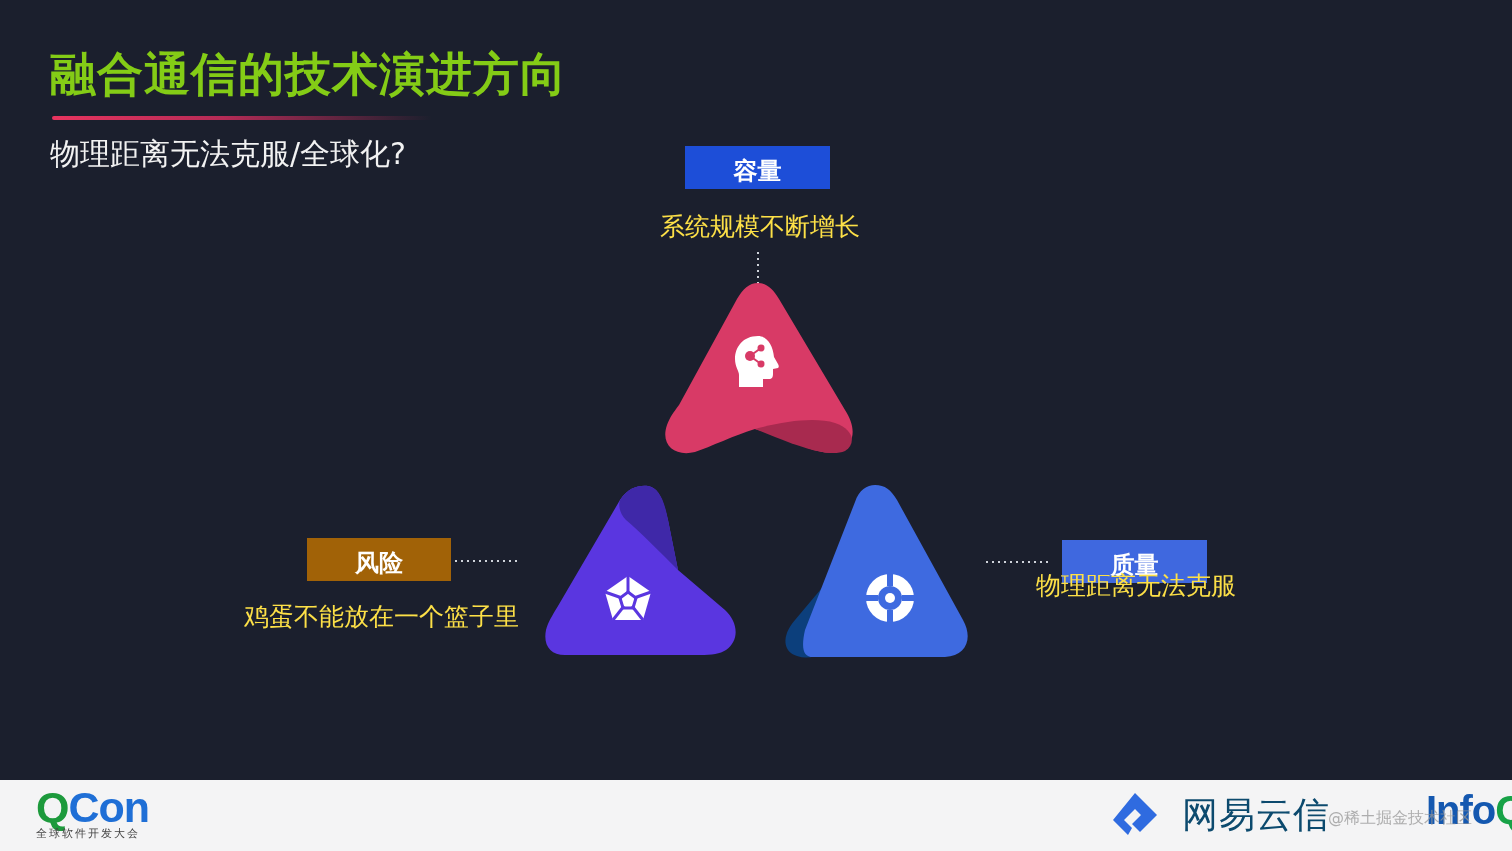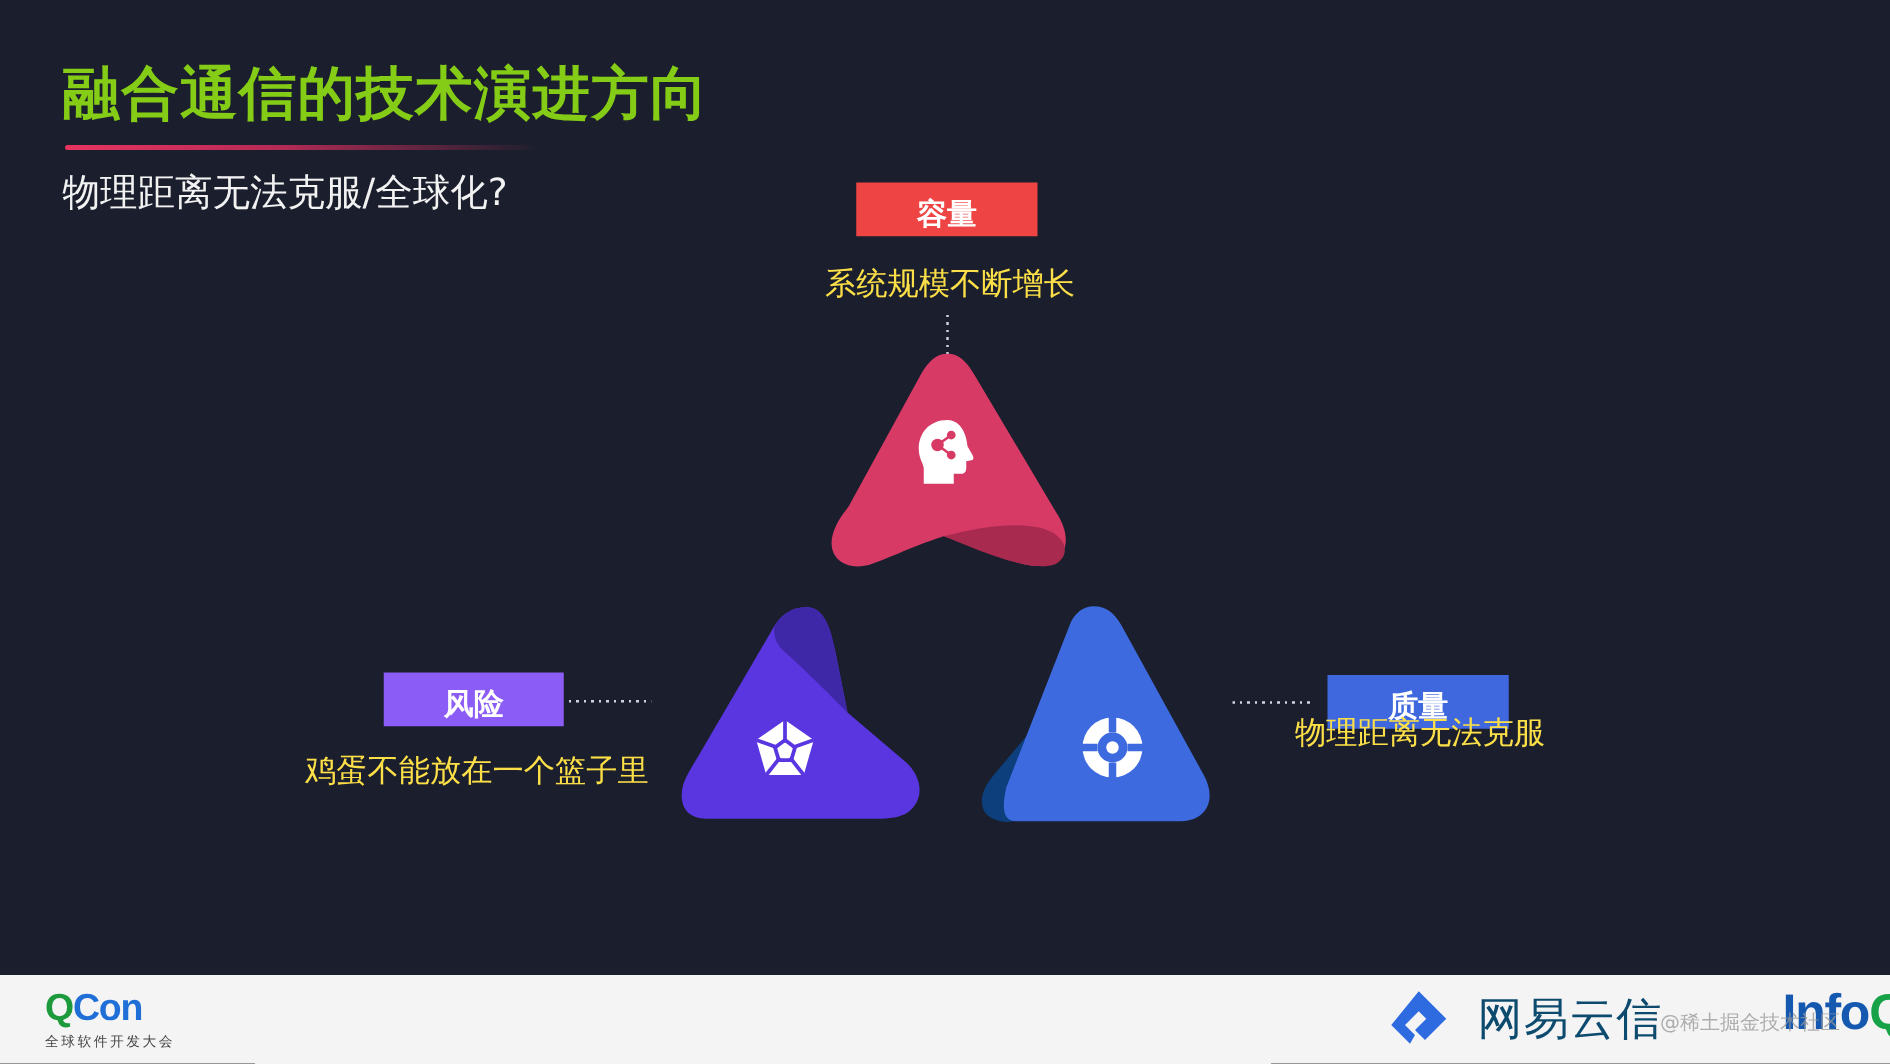--- a/index.html
+++ b/index.html
@@ -6,22 +6,22 @@
     html, body { width: 1512px; height: 851px; overflow: hidden; background: #1b1f2d; }
     body { position: relative; font-family: "DejaVu Sans", "Liberation Sans", sans-serif; color: #fff; }
     .slide { position: absolute; left: 0; top: 0; width: 1512px; height: 780px; background: #1b1f2d; }
     .title { position: absolute; left: 50px; top: 44px; font-size: 46px; font-weight: 700; letter-spacing: 1px; color: #84cc16; }
     .title-underline { position: absolute; left: 52px; top: 116px; width: 380px; height: 4px; border-radius: 2px;
       background: linear-gradient(90deg, #e8345f 0%, #b52b56 45%, rgba(27,31,45,0) 100%); }
     .subtitle { position: absolute; left: 50px; top: 134px; font-size: 30px; font-weight: 400; color: #f2f2f2; }
 
     .tag { position: absolute; display: flex; align-items: center; justify-content: center;
       font-size: 24px; font-weight: 700; color: #fff; padding-top: 6px; }
-    .tag-capacity { left: 685px; top: 146px; width: 145px; height: 43px; background: #ef4444; }
-    .tag-risk { left: 307px; top: 538px; width: 144px; height: 43px; background: #8b5cf6; }
+    .tag-capacity { left: 685px; top: 146px; width: 145px; height: 43px; background: #1d4ed8; }
+    .tag-risk { left: 307px; top: 538px; width: 144px; height: 43px; background: #a16207; }
     .tag-quality { left: 1062px; top: 540px; width: 145px; height: 43px; background: #3f68df; text-align: center; }
 
     .desc { position: absolute; font-size: 25px; color: #fde047; white-space: nowrap; }
     .desc-capacity { left: 660px; top: 210px; }
     .desc-risk { left: 244px; top: 600px; }
     .desc-quality { left: 1036px; top: 569px; }
 
     .dots-v { position: absolute; left: 757px; top: 252px; width: 2px; height: 52px;
       background: repeating-linear-gradient(180deg, #cfd3da 0 2px, transparent 2px 6px); }
     .dots-h { position: absolute; height: 2px;
@@ -30,21 +30,21 @@
     .dots-quality { left: 986px; top: 561px; width: 66px; }
 
     .shape { position: absolute; }
     .shape svg { display: block; }
     .shape-capacity { left: 655px; top: 275px; }
     .shape-risk { left: 540px; top: 480px; }
     .shape-quality { left: 775px; top: 480px; }
 
     .footer { position: absolute; left: 0; top: 780px; width: 1512px; height: 71px; background: #f4f4f5; }
     .qcon-logo { position: absolute; left: 36px; top: 10px; }
-    .qcon-word { font-size: 30px; font-weight: 700; font-family: "Liberation Sans", sans-serif; letter-spacing: -1px; line-height: 34px; }
+    .qcon-word { font-size: 43px; font-weight: 700; font-family: "Liberation Sans", sans-serif; letter-spacing: -1px; line-height: 34px; }
     .qcon-q { color: #1d9a3c; }
     .qcon-con { color: #1f6fd6; }
     .qcon-sub { font-size: 11px; color: #444; letter-spacing: 2px; margin-top: 2px; }
 
     .netease { position: absolute; left: 1110px; top: 10px; display: flex; align-items: center; }
     .netease-text { font-size: 36px; color: #0c4a6e; margin-left: 22px; letter-spacing: 1px; }
     .infoq { position: absolute; left: 1426px; top: 8px; font-size: 40px; font-weight: 700; font-family: "Liberation Sans", sans-serif; letter-spacing: -1px; }
     .infoq-info { color: #1458b0; }
     .infoq-q { color: #17a247; }
     .watermark { position: absolute; left: 1328px; top: 28px; font-size: 16px; color: rgba(150,150,150,0.75); white-space: nowrap; }

